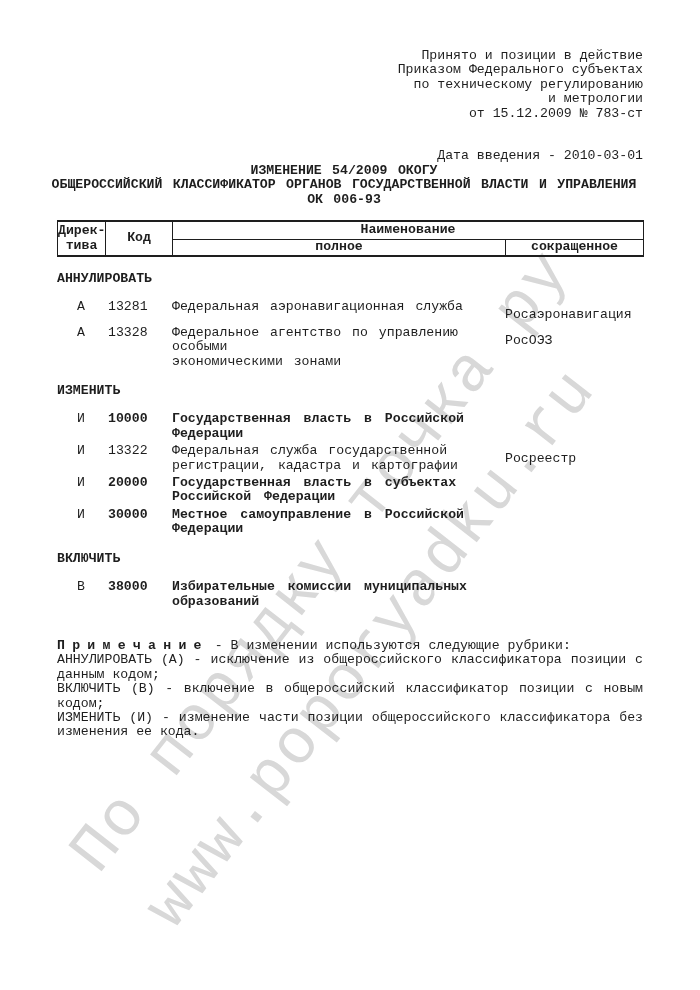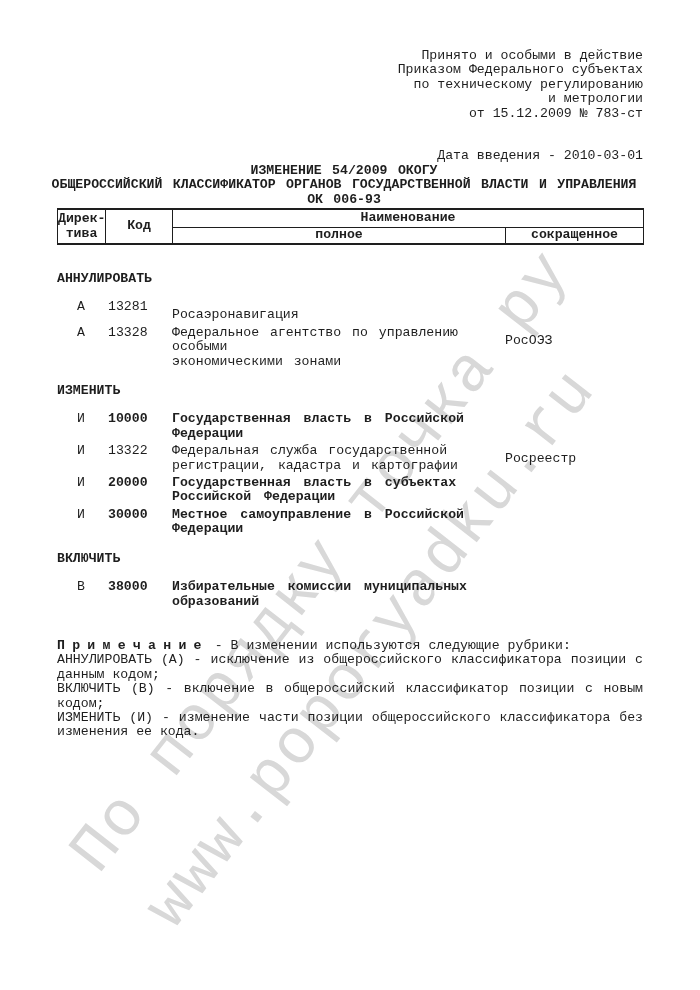--- a/index.html
+++ b/index.html
@@ -45,21 +45,21 @@
   .doc-title {
     position: absolute;
     top: 164px;
     left: 0;
     width: 688px;
     text-align: center;
     font-weight: bold;
     word-spacing: 2.5px;
   }
 
-  .header-table-wrap { position: absolute; top: 208px; left: 57px; }
+  .header-table-wrap { position: absolute; top: 220px; left: 57px; }
   table.header-table {
     border-collapse: collapse;
     table-layout: fixed;
     width: 586px;
     border-top: 2.5px solid #1e1e1e;
     border-bottom: 2.5px solid #1e1e1e;
     border-left: 1.5px solid #1e1e1e;
     border-right: 1.5px solid #1e1e1e;
   }
   table.header-table td {
@@ -104,21 +104,21 @@
 </style>
 </head>
 <body>
 
 <div class="wm wm1" style="color: rgb(216, 216, 216);">По порядку точка ру</div>
 <div class="wm wm2" style="color: rgb(216, 216, 216);">www.poporyadku.ru</div>
 
 <div class="content">
 
   <div class="approval">
-    <div>Принято и особыми в действие</div>
+    <div>Принято и позиции в действие</div>
     <div>Приказом Федерального субъектах</div>
     <div>по техническому регулированию</div>
     <div>и метрологии</div>
     <div>от 15.12.2009 № 783-ст</div>
     <div class="date">Дата введения - 2010-03-01</div>
   </div>
 
   <div class="doc-title">
     <div>ИЗМЕНЕНИЕ 54/2009 ОКОГУ</div>
     <div>ОБЩЕРОССИЙСКИЙ КЛАССИФИКАТОР ОРГАНОВ ГОСУДАРСТВЕННОЙ ВЛАСТИ И УПРАВЛЕНИЯ</div>
@@ -148,20 +148,21 @@
       </table>
   </div>
 
   <div class="doc-body">
 
     <div class="section-heading">АННУЛИРОВАТЬ</div>
 
     <div class="row">
       <div class="dir">А</div>
       <div class="code">13281</div>
+      <div class="full">Федеральная аэронавигационная служба</div>
       <div class="short">Росаэронавигация</div>
     </div>
     <div class="row">
       <div class="dir">А</div>
       <div class="code">13328</div>
       <div class="full">Федеральное агентство по управлению особыми
 экономическими зонами</div>
       <div class="short">РосОЭЗ</div>
     </div>
 

